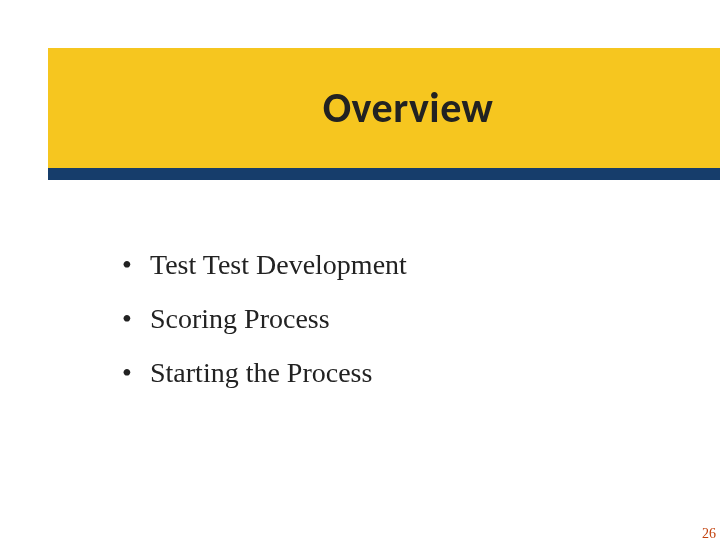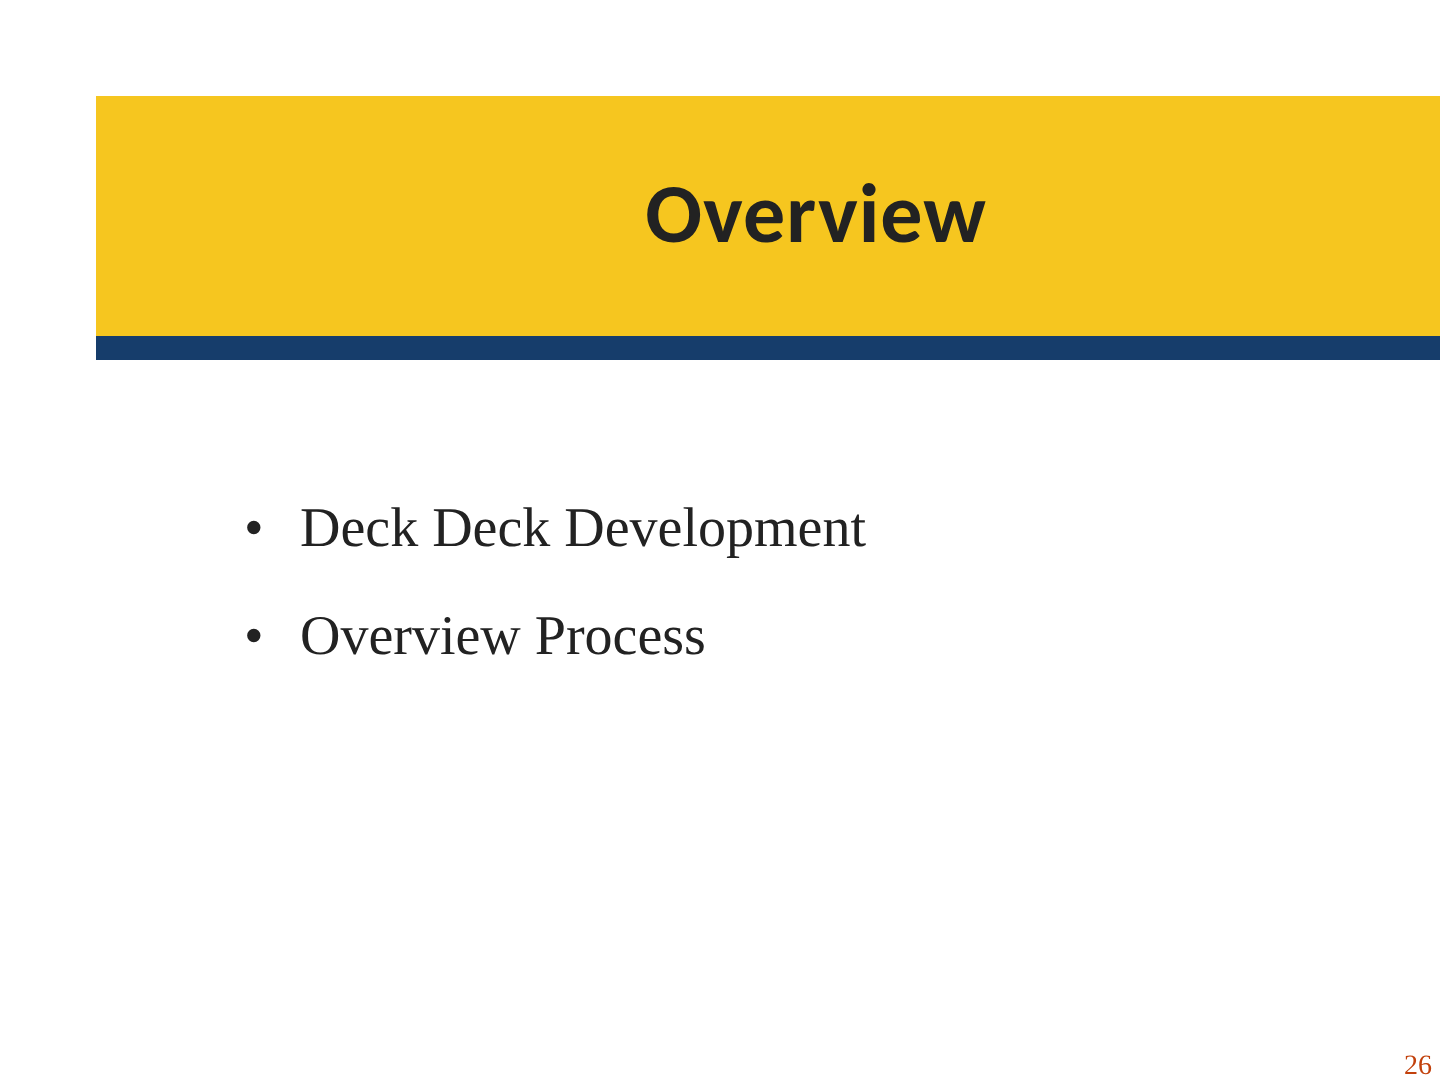--- a/index.html
+++ b/index.html
@@ -64,18 +64,19 @@
 </style>
 </head>
 <body>
 
 <div class="title-band">
   <div class="title-text">Overview</div>
 </div>
 
 <div class="content">
   <ul class="bullets">
-    <li>Deck Deck Development</li>
-    <li>Overview Process</li>
+    <li>Test Test Development</li>
+    <li>Scoring Process</li>
+    <li>Starting the Process</li>
   </ul>
 </div>
 
 <div class="page-number">26</div>
 
 </body></html>

